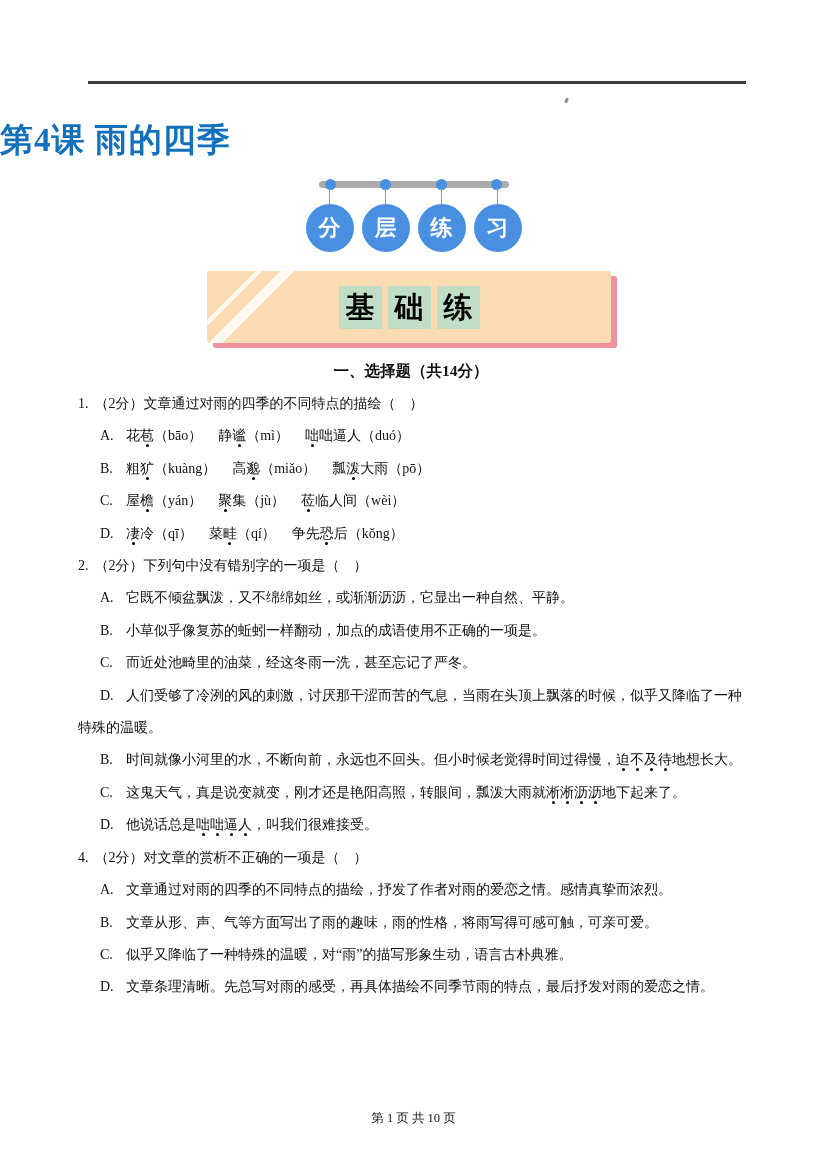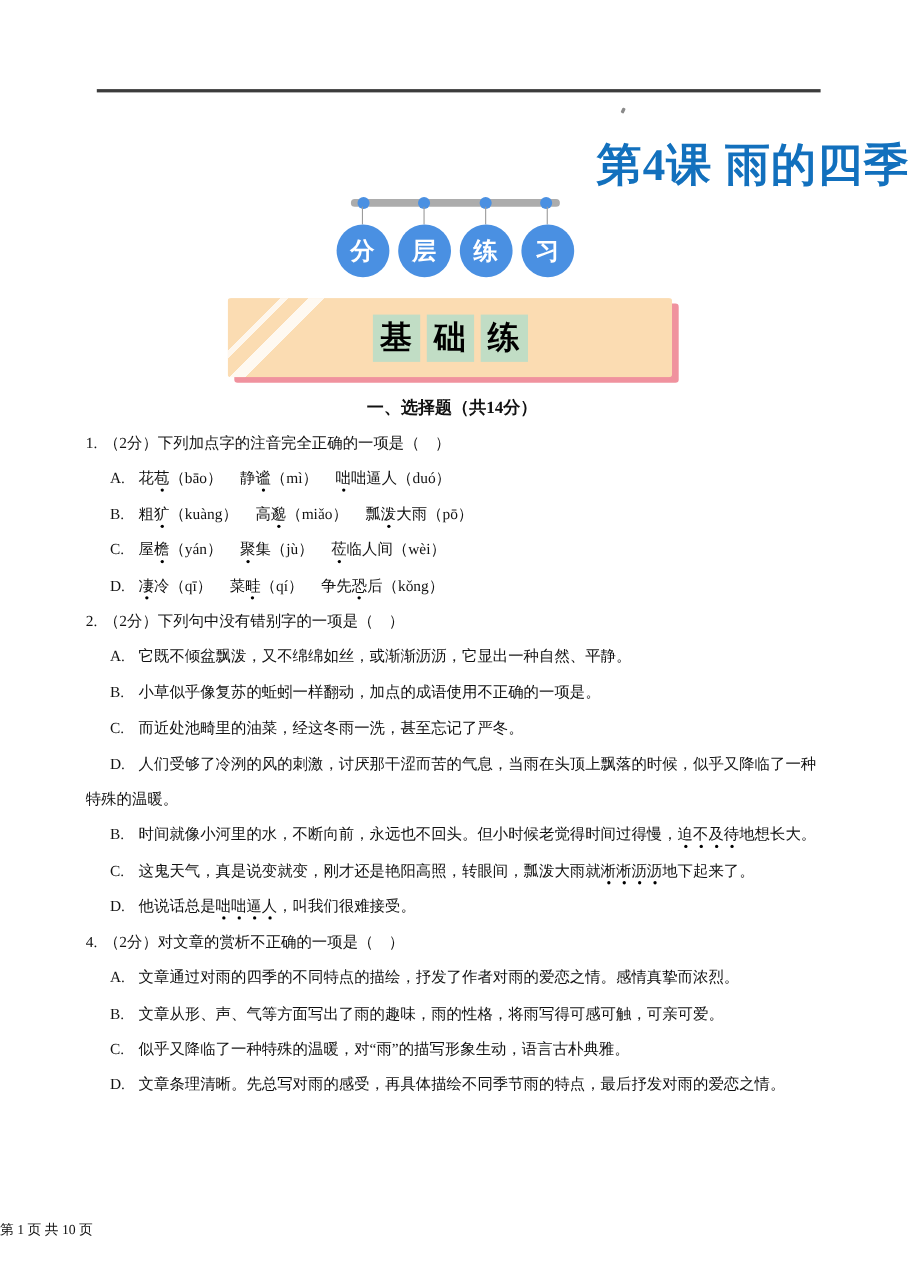--- a/index.html
+++ b/index.html
@@ -14,22 +14,22 @@
     --ink:#111;
   }
   html,body{margin:0;padding:0;}
   body{
     width:827px;height:1169px;position:relative;background:#fff;overflow:hidden;
     font-family:"Liberation Serif","DejaVu Serif",serif;color:var(--ink,#111);
   }
   .top-rule{position:absolute;left:88px;top:81px;width:658px;height:2.5px;background:var(--rule,#3C3C3C);}
   .stray-mark{position:absolute;left:565px;top:98px;width:3px;height:5px;background:#8a8a8a;border-radius:1px;transform:rotate(25deg);}
   .title{
-    position:absolute;top:96px;left:0;width:827px;text-align:right;
-    font-size:41px;font-weight:700;color:var(--title-blue,#1270BD);letter-spacing:1px;
+    position:absolute;top:96px;left:0;width:827px;text-align:left;
+    font-size:33px;font-weight:700;color:var(--title-blue,#1270BD);letter-spacing:1px;
   }
   .deco{position:absolute;top:181px;left:0;width:827px;display:flex;flex-direction:column;align-items:center;}
   .deco-bar{
     width:190px;height:7px;border-radius:4px;background:var(--bar-gray,#ACACAC);
     display:flex;justify-content:space-between;align-items:center;padding:0 6px;box-sizing:border-box;
   }
   .bar-dot{width:11px;height:11px;border-radius:50%;background:var(--badge-blue,#4A90E2);}
   .badge-row{display:flex;gap:8px;}
   .badge-item{display:flex;flex-direction:column;align-items:center;width:48px;}
   .hang-line{width:1.5px;height:16px;background:var(--hang-line,#9B9B9B);}
@@ -57,21 +57,21 @@
   .stem,.option{line-height:32.4px;}
   .option{text-indent:22px;}
   .q-num{margin-right:6px;}
   .opt-label{display:inline-block;width:26px;text-indent:0;}
   .phrase.cols{display:inline-block;text-indent:0;margin-right:16px;}
   .dotted{position:relative;}
   .dotted::after{
     content:'';position:absolute;left:50%;margin-left:-1.5px;bottom:-4px;
     width:3px;height:3px;border-radius:50%;background:#000;
   }
-  .footer{position:absolute;top:1110px;left:0;width:827px;text-align:left;font-size:12.5px;}
+  .footer{position:absolute;top:1110px;left:0;width:827px;text-align:center;font-size:12.5px;}
 </style>
 </head>
 <body>
 
 <div class="top-rule"></div>
 <div class="stray-mark"></div>
 
 <h1 class="title">第4课 雨的四季</h1>
 
 <div class="deco">
@@ -106,21 +106,21 @@
       <span class="tile">基</span>
       <span class="tile">础</span>
       <span class="tile">练</span>
     </div>
 </div>
 
 <div class="content">
   <h2 class="section-heading">一、选择题（共14分）</h2>
   <div id="questions">
       <div class="question">
-        <div class="stem"><span class="q-num">1.</span><span>（2分）下列加点字的注音完全正确的一项是（　）</span></div>
+        <div class="stem"><span class="q-num">1.</span><span>（2分）文章通过对雨的四季的不同特点的描绘（　）</span></div>
         <div class="option"><span class="opt-label">A.</span><span class="phrase cols">花<span class="dotted">苞</span>（bāo）</span><span class="phrase cols">静<span class="dotted">谧</span>（mì）</span><span class="phrase cols"><span class="dotted">咄</span>咄逼人（duó）</span></div>
         <div class="option"><span class="opt-label">B.</span><span class="phrase cols">粗<span class="dotted">犷</span>（kuàng）</span><span class="phrase cols">高<span class="dotted">邈</span>（miǎo）</span><span class="phrase cols">瓢<span class="dotted">泼</span>大雨（pō）</span></div>
         <div class="option"><span class="opt-label">C.</span><span class="phrase cols">屋<span class="dotted">檐</span>（yán）</span><span class="phrase cols"><span class="dotted">聚</span>集（jù）</span><span class="phrase cols"><span class="dotted">莅</span>临人间（wèi）</span></div>
         <div class="option"><span class="opt-label">D.</span><span class="phrase cols"><span class="dotted">凄</span>冷（qī）</span><span class="phrase cols">菜<span class="dotted">畦</span>（qí）</span><span class="phrase cols">争先<span class="dotted">恐</span>后（kǒng）</span></div>
       </div>
       <div class="question">
         <div class="stem"><span class="q-num">2.</span><span>（2分）下列句中没有错别字的一项是（　）</span></div>
         <div class="option"><span class="opt-label">A.</span><span class="phrase">它既不倾盆飘泼，又不绵绵如丝，或渐渐沥沥，它显出一种自然、平静。</span></div>
         <div class="option"><span class="opt-label">B.</span><span class="phrase">小草似乎像复苏的蚯蚓一样翻动，加点的成语使用不正确的一项是。</span></div>
         <div class="option"><span class="opt-label">C.</span><span class="phrase">而近处池畸里的油菜，经这冬雨一洗，甚至忘记了严冬。</span></div>

